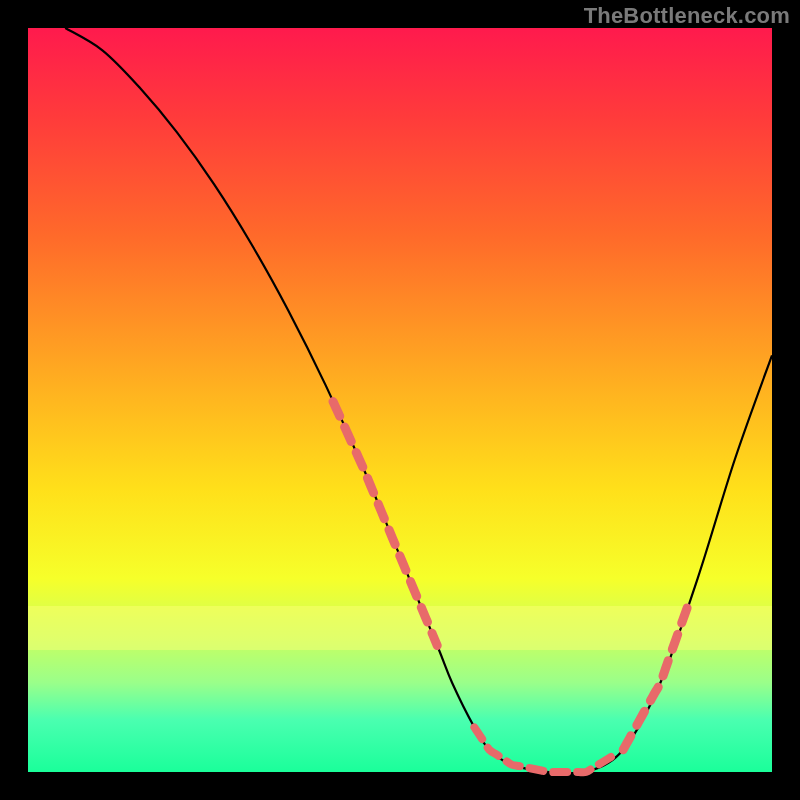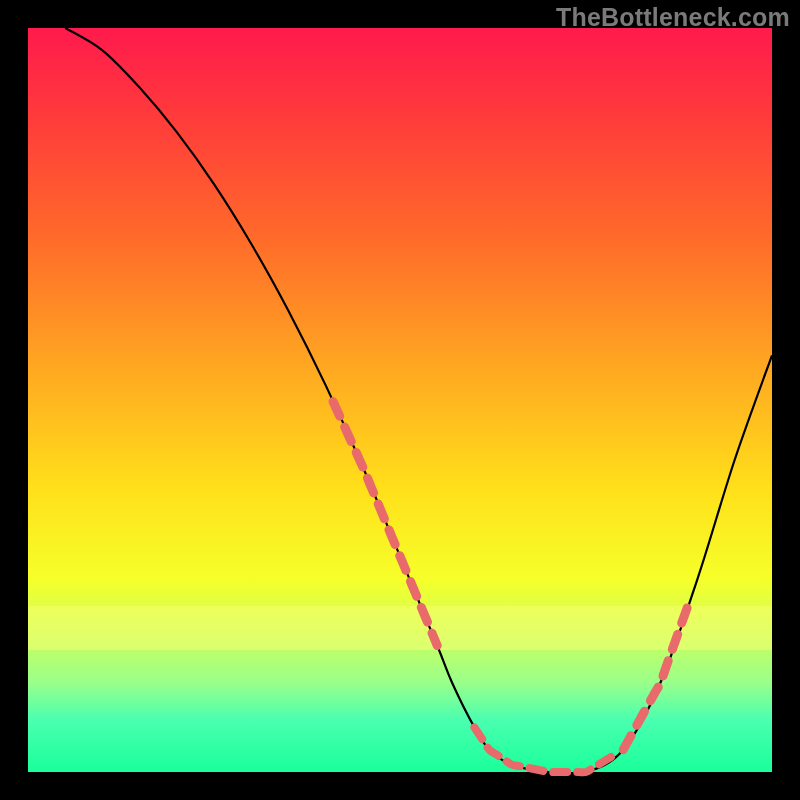--- a/index.html
+++ b/index.html
@@ -44,21 +44,21 @@
   .band-yellow {
     bottom: 122px;
     height: 44px;
     background: rgba(255, 255, 120, 0.45);
   }
   .watermark {
     position: absolute;
     top: 3px;
     right: 10px;
     font-family: Arial, Helvetica, sans-serif;
-    font-size: 25px;
+    font-size: 22px;
     font-weight: bold;
     color: #7a7a7a;
     letter-spacing: 0.2px;
   }
   svg.curve {
     position: absolute;
     left: 28px;
     top: 28px;
     width: 744px;
     height: 744px;

